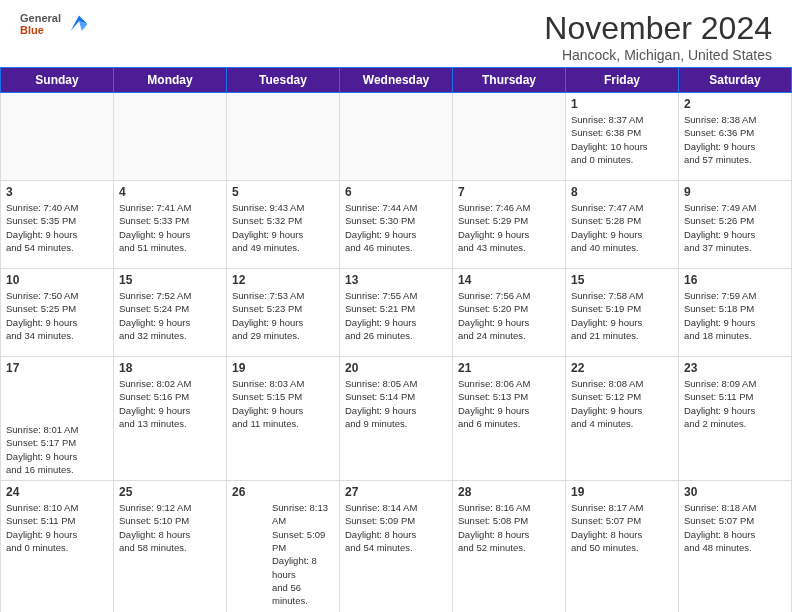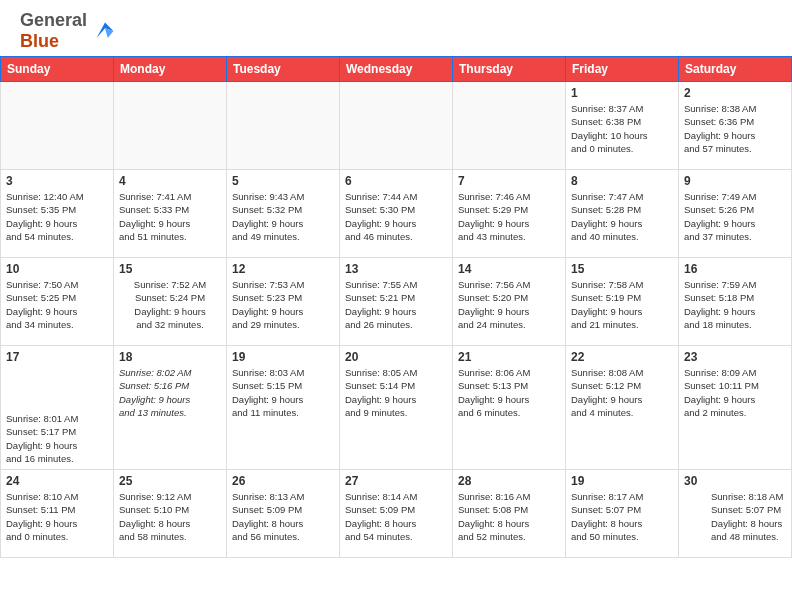--- a/index.html
+++ b/index.html
@@ -1,38 +1,38 @@
 <!DOCTYPE html>
 <html><head>
   <meta charset="utf-8">
   <style>
     * { margin: 0; padding: 0; box-sizing: border-box; }
     body { width: 792px; height: 612px; font-family: Arial, sans-serif; background: #fff; overflow: hidden; }
     
     .header { padding: 10px 20px 4px 20px; display: flex; align-items: flex-start; justify-content: space-between; }
     
     .logo { display: flex; align-items: center; }
-    .logo-text { display: flex; flex-direction: column; font-size: 18px; font-weight: bold; }
+    .logo-text { display: flex; flex-direction: column; font-size: 11px; font-weight: bold; }
     .logo-general { color: #555; }
     .logo-blue { color: #c2410c; }
     .logo-bird { width: 28px; height: 28px; margin-left: 4px; }
     
     .title-area { text-align: right; }
     .month-title { font-size: 32px; font-weight: 300; color: #333; }
     .location { font-size: 14px; color: #555; }
     
     .calendar { width: 100%; border-collapse: collapse; margin: 0; }
     
     .calendar thead th {
-      background: #ef4444;
+      background: #4c1d95;
       color: #fff;
       font-size: 12px;
       font-weight: bold;
       padding: 5px 6px;
-      text-align: left;
+      text-align: center;
       border: 1px solid #1a73e8;
     }
     
     .calendar tbody td {
       width: calc(100% / 7);
       vertical-align: top;
       border: 1px solid #ddd;
       padding: 4px 5px;
       font-size: 10px;
       color: #333;
@@ -65,20 +65,22 @@
     <div class="logo-text">
       <span class="logo-general">General</span>
       <span class="logo-blue">Blue</span>
     </div>
     <svg class="logo-bird" viewBox="0 0 40 40" xmlns="http://www.w3.org/2000/svg">
       <polygon points="8,30 20,8 32,20 20,16" fill="#1a73e8"></polygon>
       <polygon points="20,16 32,20 24,30" fill="#4da3ff"></polygon>
     </svg>
   </div>
   <div class="title-area">
+    <div class="month-title">November 2024</div>
+    <div class="location">Hancock, Michigan, United States</div>
   </div>
 </div>
 
 <table class="calendar">
   <thead>
     <tr>
     <th>Sunday</th>
         <th>Monday</th>
         <th>Tuesday</th>
         <th>Wednesday</th>
@@ -105,21 +107,21 @@
           <span class="day-num">2</span>
           <div class="cell-info" style="white-space: pre-line;">Sunrise: 8:38 AM
 Sunset: 6:36 PM
 Daylight: 9 hours
 and 57 minutes.</div>
         </td>
       </tr>
       <tr>
         <td>
           <span class="day-num">3</span>
-          <div class="cell-info" style="white-space: pre-line;">Sunrise: 12:40 AM
+          <div class="cell-info" style="white-space: pre-line;">Sunrise: 7:40 AM
 Sunset: 5:35 PM
 Daylight: 9 hours
 and 54 minutes.</div>
         </td>
         <td>
           <span class="day-num">4</span>
           <div class="cell-info" style="white-space: pre-line;">Sunrise: 7:41 AM
 Sunset: 5:33 PM
 Daylight: 9 hours
 and 51 minutes.</div>
@@ -163,21 +165,21 @@
       <tr>
         <td>
           <span class="day-num">10</span>
           <div class="cell-info" style="white-space: pre-line;">Sunrise: 7:50 AM
 Sunset: 5:25 PM
 Daylight: 9 hours
 and 34 minutes.</div>
         </td>
         <td>
           <span class="day-num">15</span>
-          <div class="cell-info" style="white-space: pre-line; text-align: center;">Sunrise: 7:52 AM
+          <div class="cell-info" style="white-space: pre-line;">Sunrise: 7:52 AM
 Sunset: 5:24 PM
 Daylight: 9 hours
 and 32 minutes.</div>
         </td>
         <td>
           <span class="day-num">12</span>
           <div class="cell-info" style="white-space: pre-line;">Sunrise: 7:53 AM
 Sunset: 5:23 PM
 Daylight: 9 hours
 and 29 minutes.</div>
@@ -214,21 +216,21 @@
       <tr>
         <td>
           <span class="day-num">17</span>
           <div class="cell-info" style="white-space: pre-line; margin-top: 48px;">Sunrise: 8:01 AM
 Sunset: 5:17 PM
 Daylight: 9 hours
 and 16 minutes.</div>
         </td>
         <td>
           <span class="day-num">18</span>
-          <div class="cell-info" style="white-space: pre-line; font-style: italic;">Sunrise: 8:02 AM
+          <div class="cell-info" style="white-space: pre-line;">Sunrise: 8:02 AM
 Sunset: 5:16 PM
 Daylight: 9 hours
 and 13 minutes.</div>
         </td>
         <td>
           <span class="day-num">19</span>
           <div class="cell-info" style="white-space: pre-line;">Sunrise: 8:03 AM
 Sunset: 5:15 PM
 Daylight: 9 hours
 and 11 minutes.</div>
@@ -250,21 +252,21 @@
         <td>
           <span class="day-num">22</span>
           <div class="cell-info" style="white-space: pre-line;">Sunrise: 8:08 AM
 Sunset: 5:12 PM
 Daylight: 9 hours
 and 4 minutes.</div>
         </td>
         <td>
           <span class="day-num">23</span>
           <div class="cell-info" style="white-space: pre-line;">Sunrise: 8:09 AM
-Sunset: 10:11 PM
+Sunset: 5:11 PM
 Daylight: 9 hours
 and 2 minutes.</div>
         </td>
       </tr>
       <tr>
         <td>
           <span class="day-num">24</span>
           <div class="cell-info" style="white-space: pre-line;">Sunrise: 8:10 AM
 Sunset: 5:11 PM
 Daylight: 9 hours
@@ -272,21 +274,21 @@
         </td>
         <td>
           <span class="day-num">25</span>
           <div class="cell-info" style="white-space: pre-line;">Sunrise: 9:12 AM
 Sunset: 5:10 PM
 Daylight: 8 hours
 and 58 minutes.</div>
         </td>
         <td>
           <span class="day-num">26</span>
-          <div class="cell-info" style="white-space: pre-line;">Sunrise: 8:13 AM
+          <div class="cell-info" style="white-space: pre-line; margin-left: 40px;">Sunrise: 8:13 AM
 Sunset: 5:09 PM
 Daylight: 8 hours
 and 56 minutes.</div>
         </td>
         <td>
           <span class="day-num">27</span>
           <div class="cell-info" style="white-space: pre-line;">Sunrise: 8:14 AM
 Sunset: 5:09 PM
 Daylight: 8 hours
 and 54 minutes.</div>
@@ -300,20 +302,20 @@
         </td>
         <td>
           <span class="day-num">19</span>
           <div class="cell-info" style="white-space: pre-line;">Sunrise: 8:17 AM
 Sunset: 5:07 PM
 Daylight: 8 hours
 and 50 minutes.</div>
         </td>
         <td>
           <span class="day-num">30</span>
-          <div class="cell-info" style="white-space: pre-line; margin-left: 27px;">Sunrise: 8:18 AM
+          <div class="cell-info" style="white-space: pre-line;">Sunrise: 8:18 AM
 Sunset: 5:07 PM
 Daylight: 8 hours
 and 48 minutes.</div>
         </td>
       </tr>
     </tbody>
 </table>
 
 </body></html>

